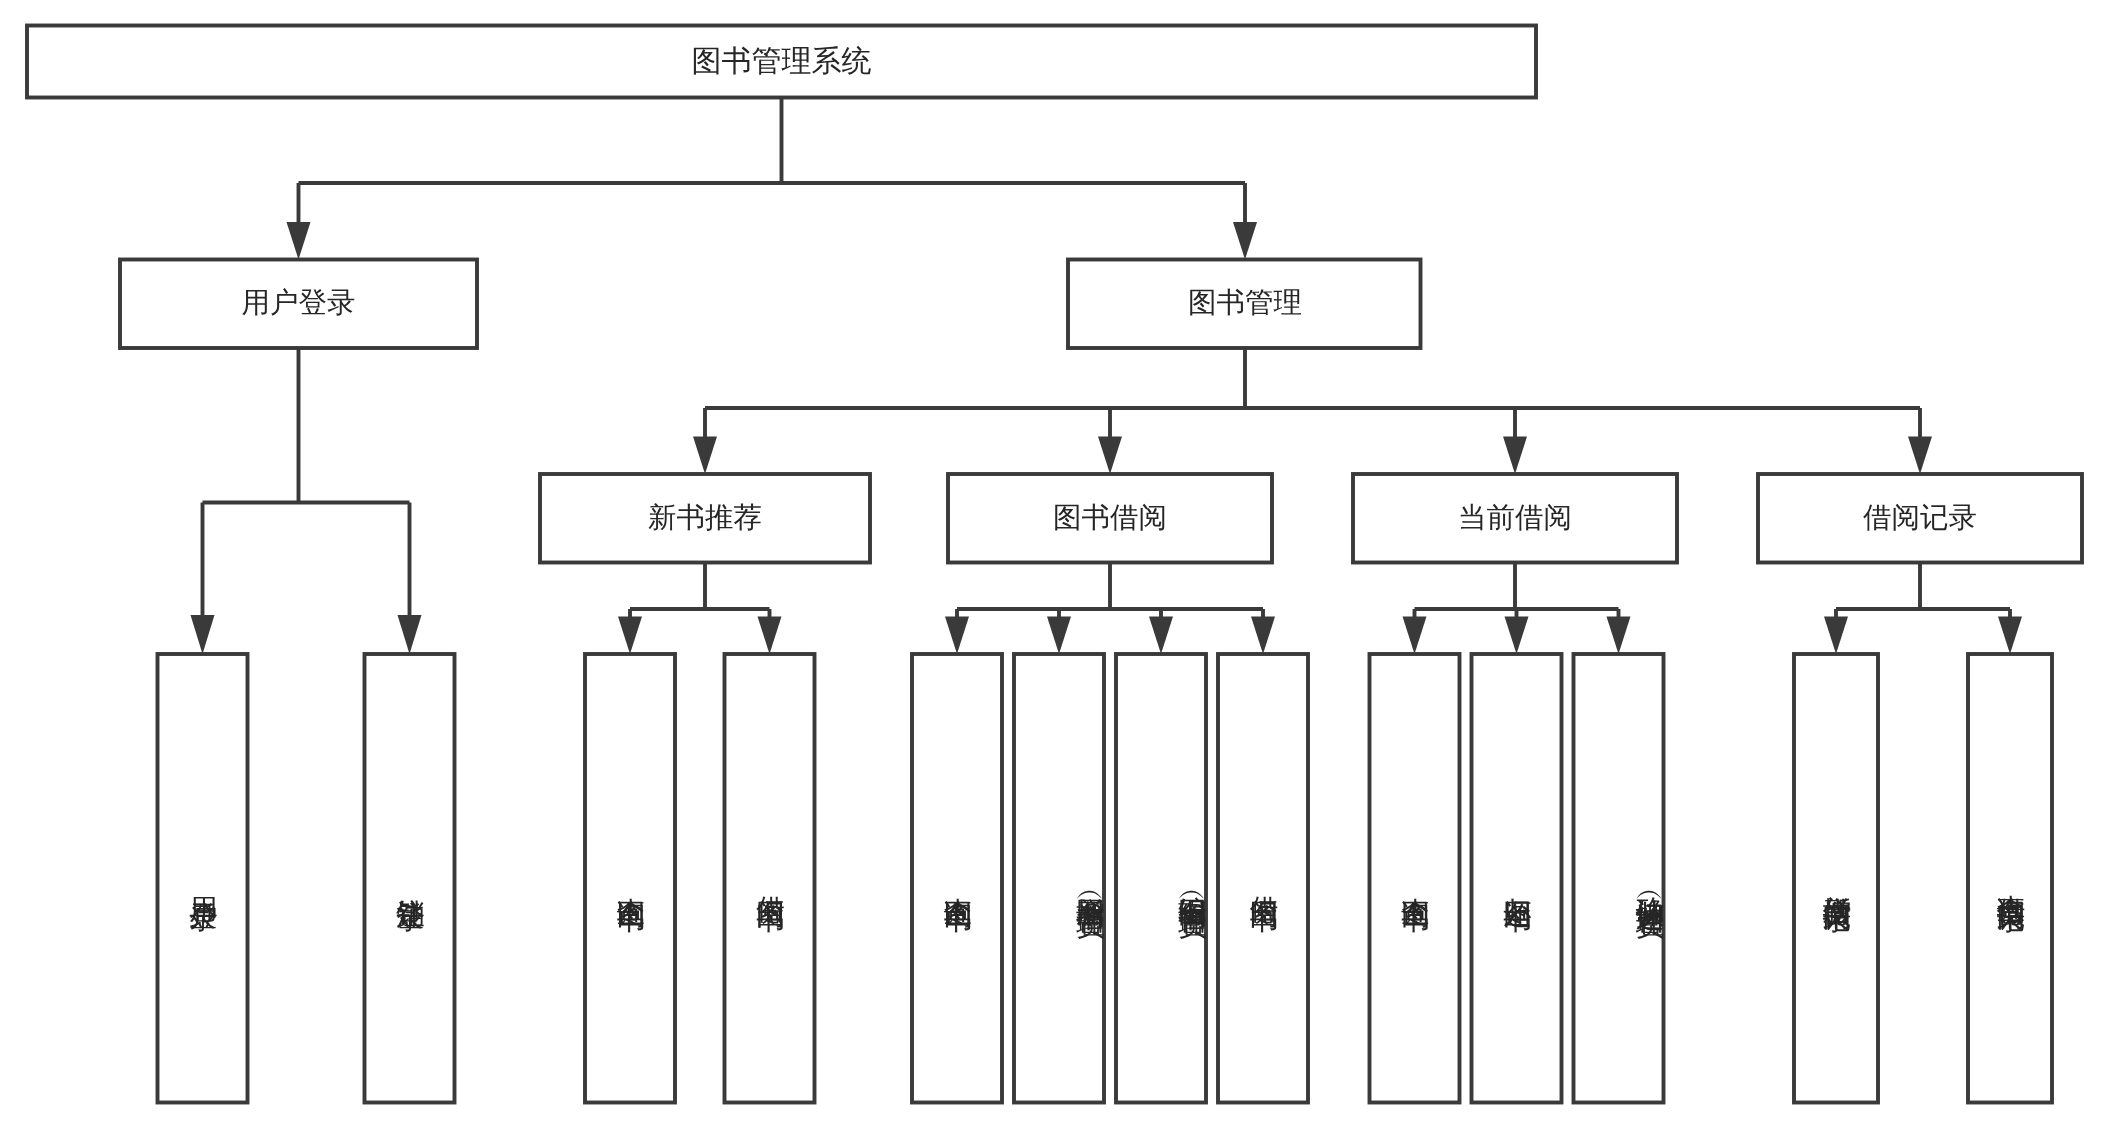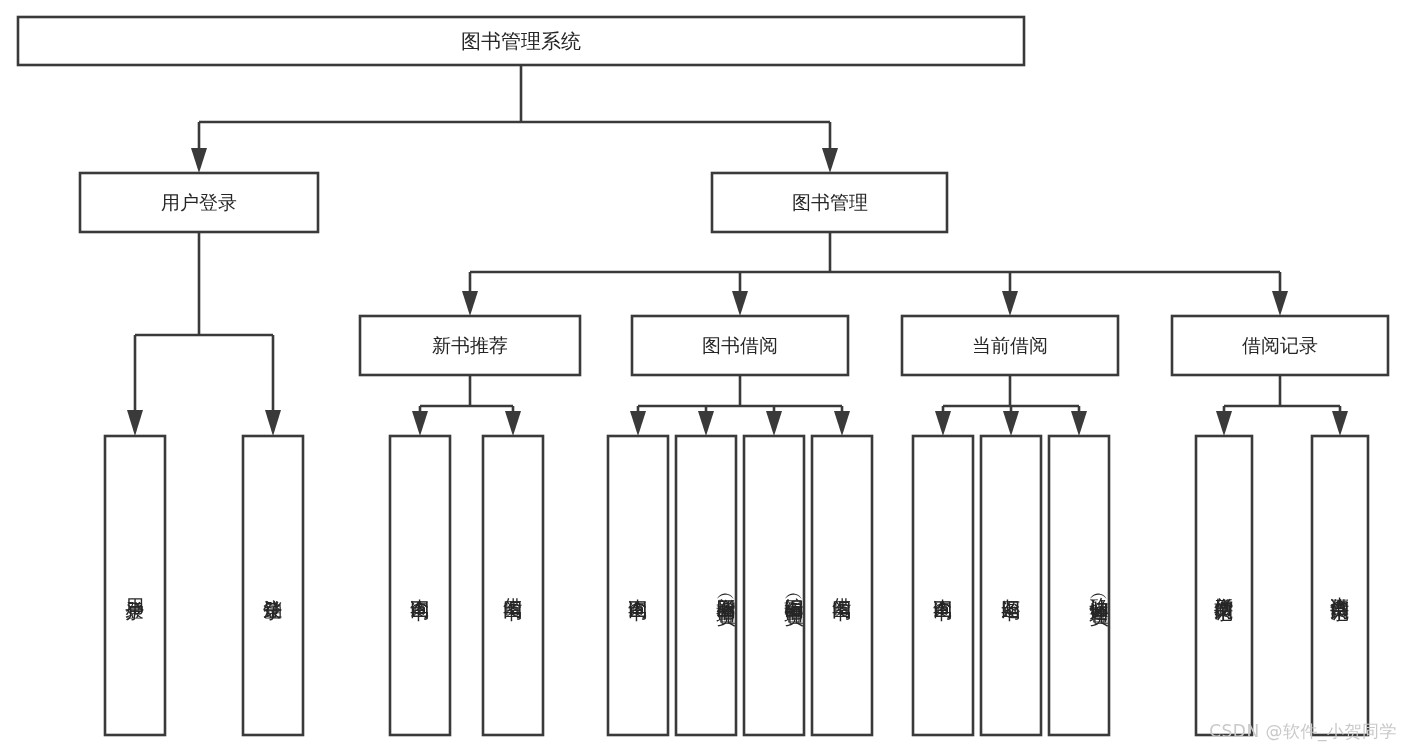--- a/index.html
+++ b/index.html
@@ -218,15 +218,14 @@
   <div class="leaf-label" style="left:608px; top:436px; width:60px; height:299px; display:flex; align-items:center; justify-content:center;">查询图书</div>
   <div class="leaf-label" style="left:676px; top:436px; width:60px; height:299px; display:flex; align-items:flex-start; justify-content:center; padding-top:6px; box-sizing:border-box;">新增图书（管理员）</div>
   <div class="leaf-label" style="left:744px; top:436px; width:60px; height:299px; display:flex; align-items:flex-start; justify-content:center; padding-top:6px; box-sizing:border-box;">编辑图书（管理员）</div>
   <div class="leaf-label" style="left:812px; top:436px; width:60px; height:299px; display:flex; align-items:center; justify-content:center;">借阅图书</div>
   <div class="leaf-label" style="left:913px; top:436px; width:60px; height:299px; display:flex; align-items:center; justify-content:center;">查询图书</div>
   <div class="leaf-label" style="left:981px; top:436px; width:60px; height:299px; display:flex; align-items:center; justify-content:center;">归还图书</div>
   <div class="leaf-label" style="left:1049px; top:436px; width:60px; height:299px; display:flex; align-items:flex-start; justify-content:center; padding-top:6px; box-sizing:border-box;">确认归还（管理员）</div>
   <div class="leaf-label" style="left:1196px; top:436px; width:56px; height:299px; display:flex; align-items:center; justify-content:center;">新增借阅记录</div>
   <div class="leaf-label" style="left:1312px; top:436px; width:56px; height:299px; display:flex; align-items:center; justify-content:center;">查询借阅记录</div>
 
-  <div class="watermark">CSDN @软件_小贺同学</div>
 
 </div>
 
 </body></html>

